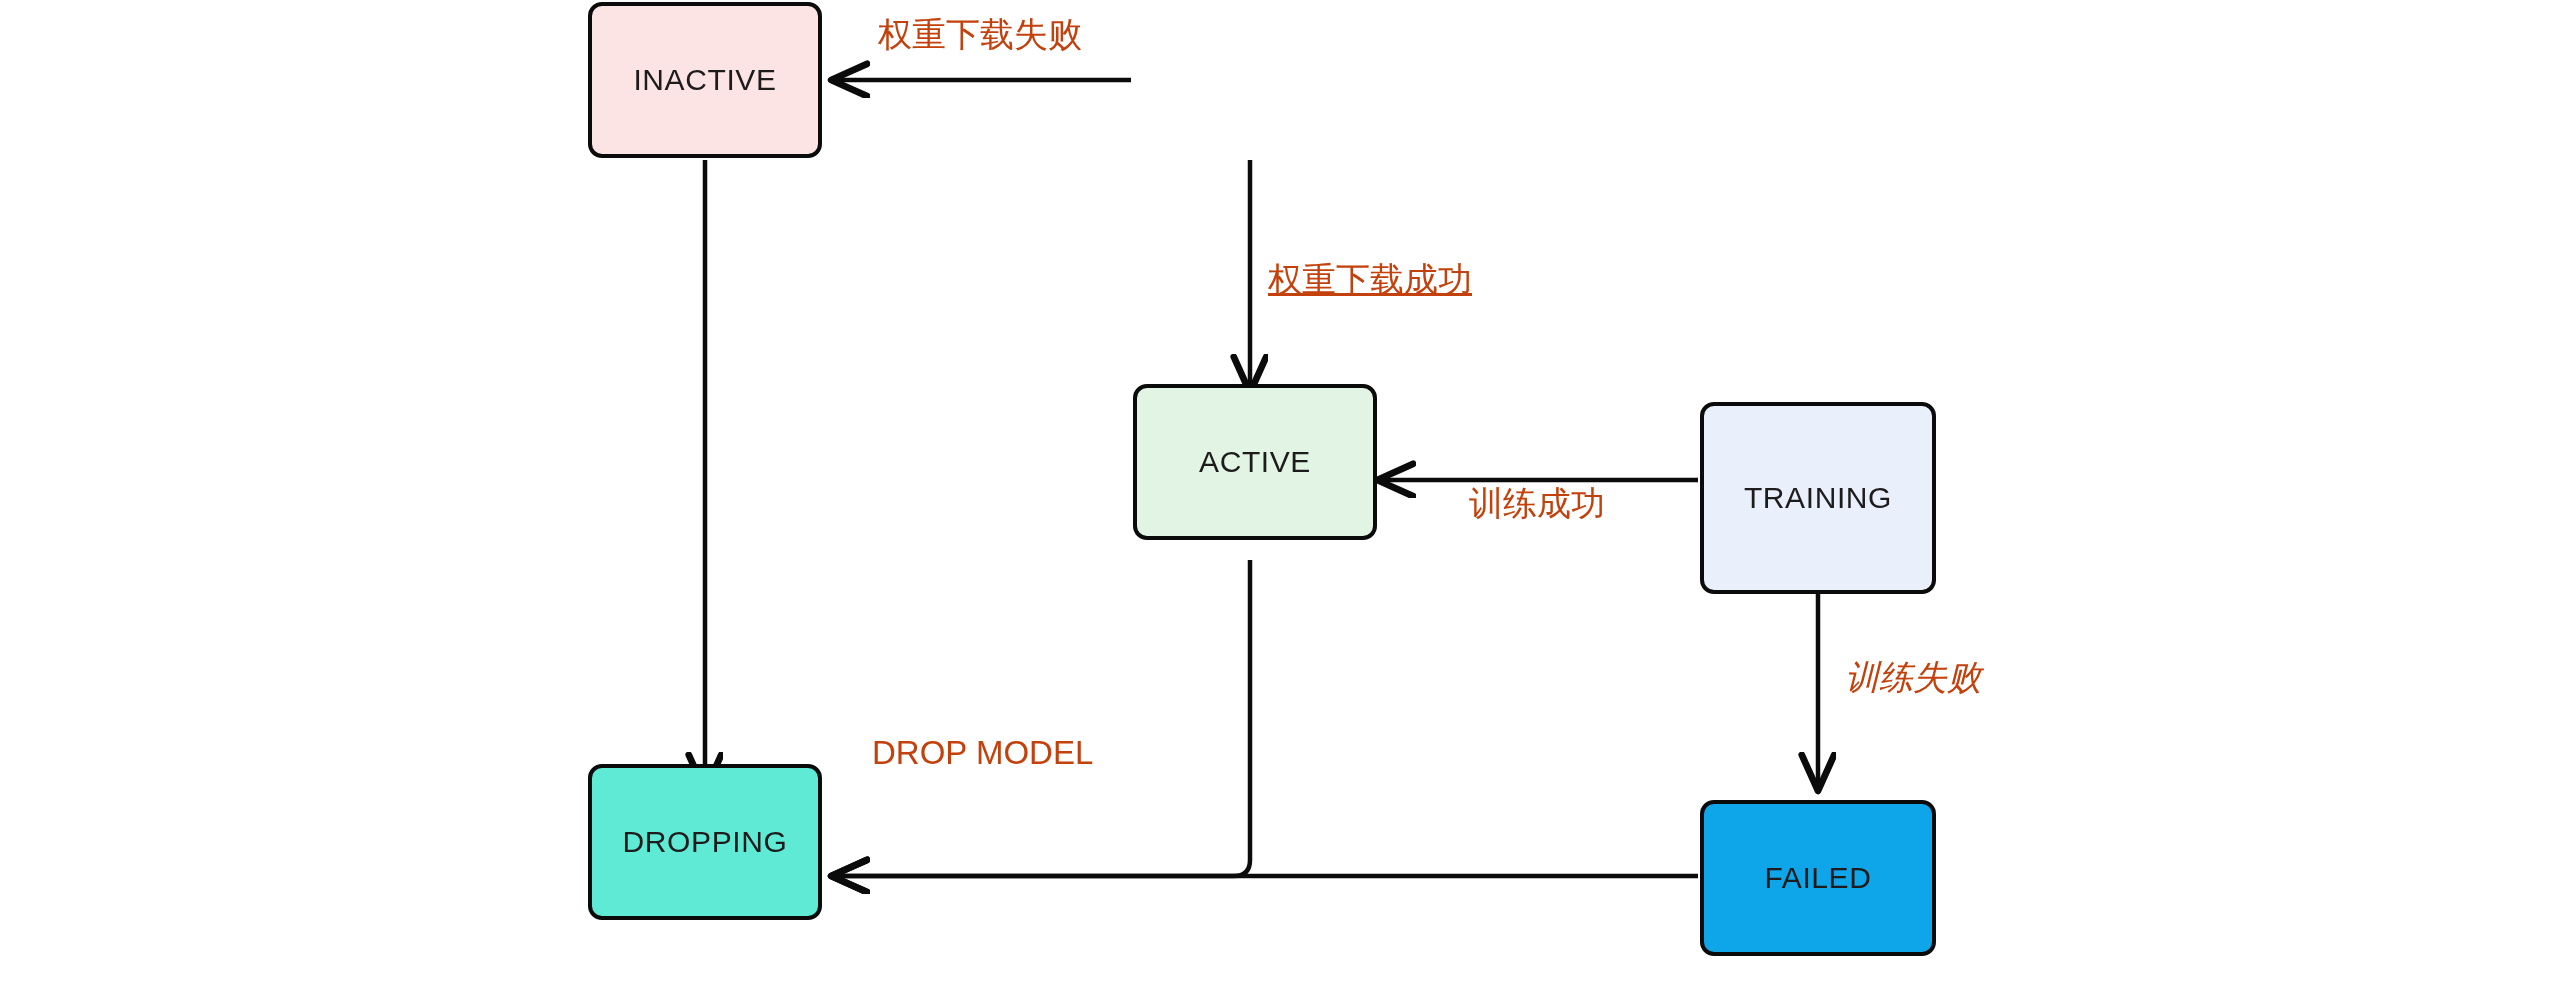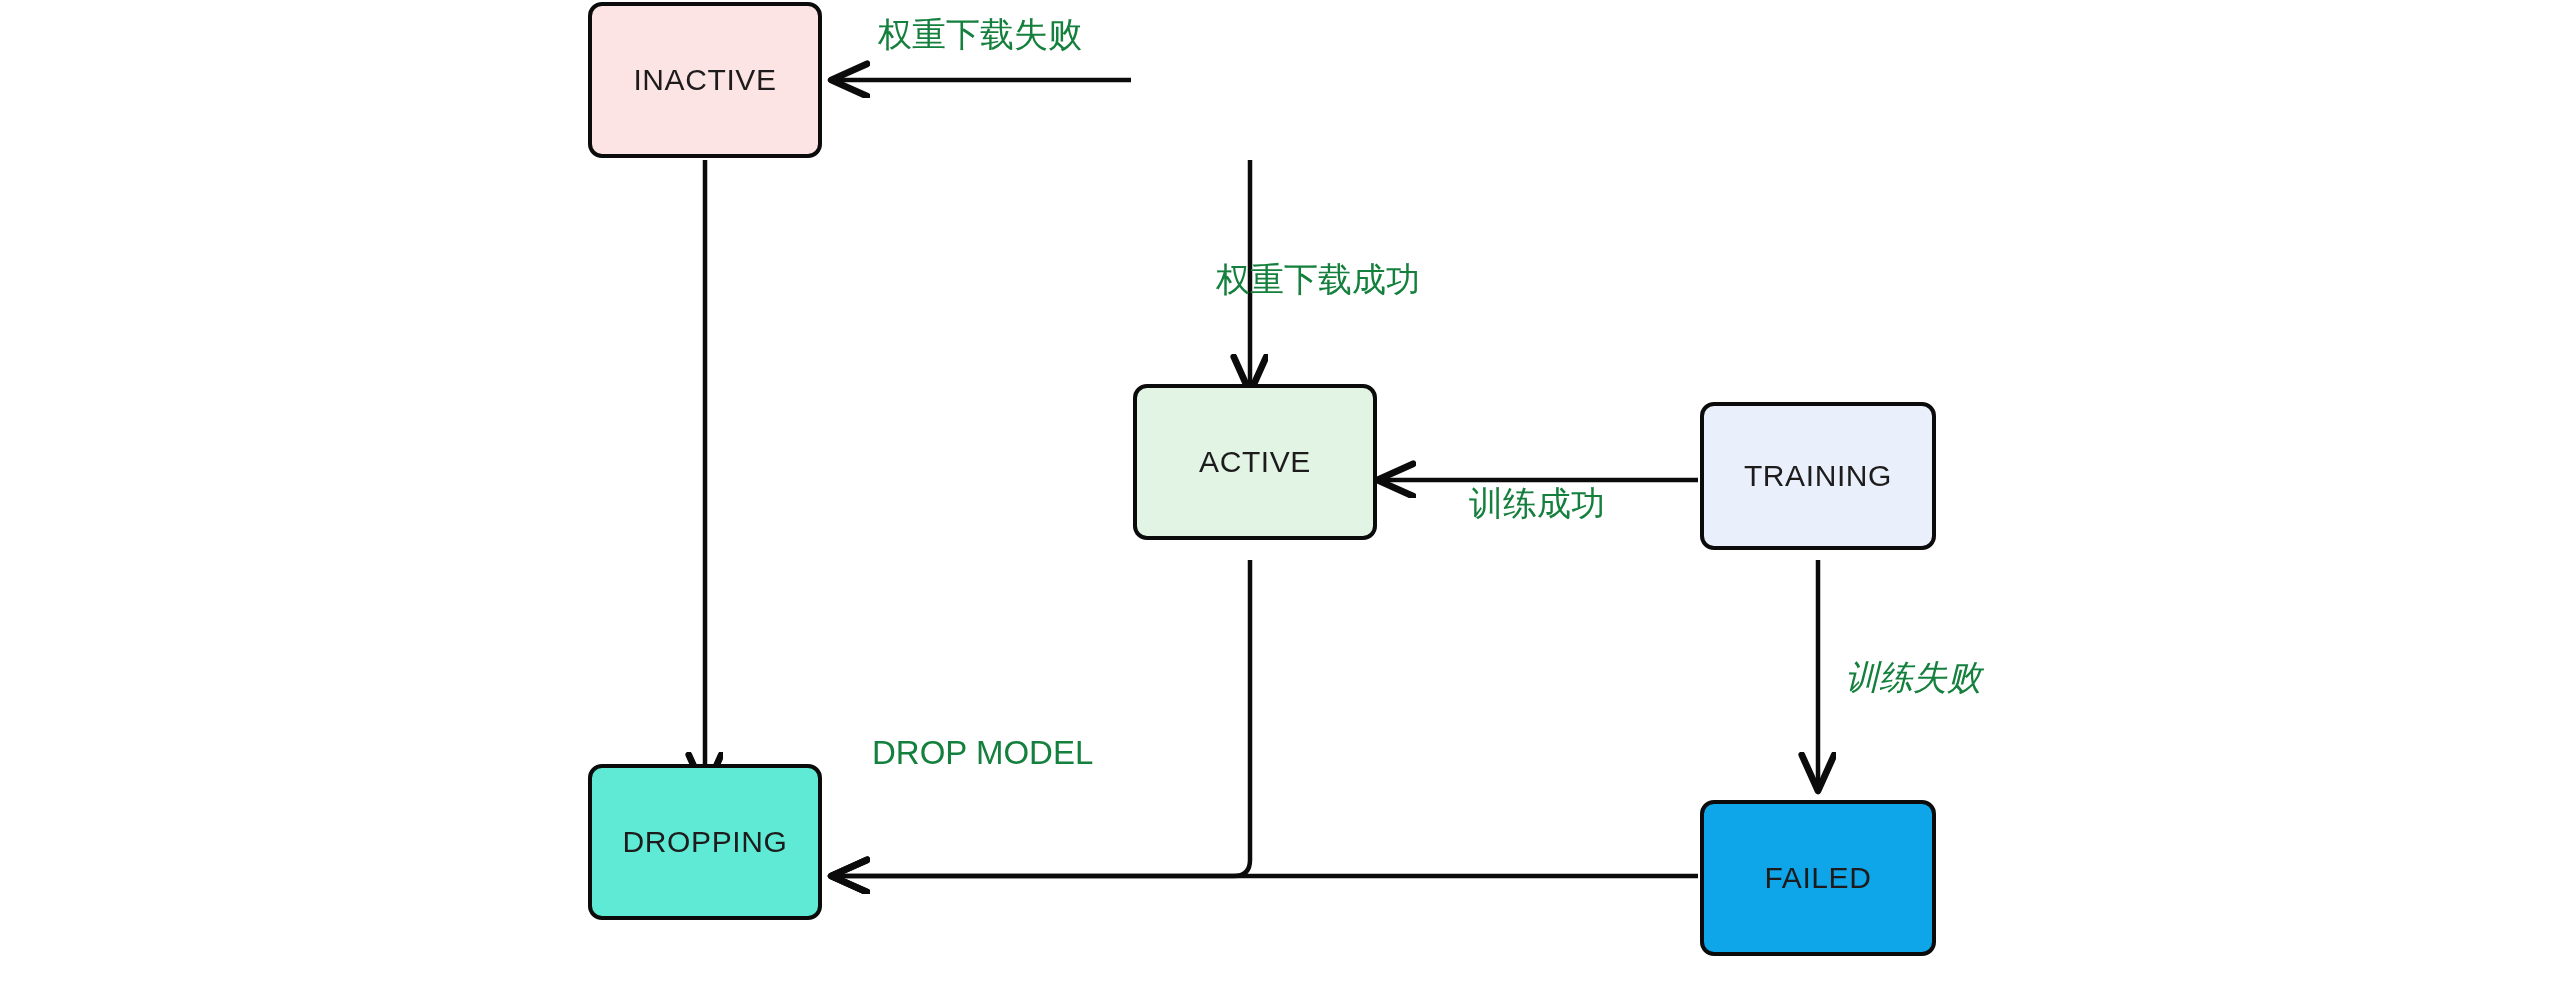--- a/index.html
+++ b/index.html
@@ -38,21 +38,21 @@
   .node-label {
     font-size: 30px;
     letter-spacing: 0.6px;
     color: #1d1b1c;
     font-family: "Liberation Sans", "DejaVu Sans", sans-serif;
     white-space: nowrap;
   }
   .edge-label {
     position: absolute;
     font-size: 33px;
-    color: #15803d;
+    color: #c2410c;
     white-space: nowrap;
     z-index: 4;
     font-family: "Liberation Sans", "DejaVu Sans", sans-serif;
   }
   .edge-label.cjk {
     font-family: "DejaVu Sans", "Liberation Sans", sans-serif;
     font-size: 34px;
   }
 </style>
 </head>
@@ -84,35 +84,35 @@
 
   <div class="node" style="left:588px; top:2px; width:234px; height:156px; background:#fde4e4;">
     <span class="node-label">INACTIVE</span>
   </div>
 
 
   <div class="node" style="left:1133px; top:384px; width:244px; height:156px; background:#e2f4e4;">
     <span class="node-label">ACTIVE</span>
   </div>
 
-  <div class="node" style="left:1700px; top:402px; width:236px; height:148px; background:#eaf0fb;">
+  <div class="node" style="left:1700px; top:402px; width:236px; height:192px; background:#eaf0fb;">
     <span class="node-label">TRAINING</span>
   </div>
 
   <div class="node" style="left:588px; top:764px; width:234px; height:156px; background:#5eead4;">
     <span class="node-label">DROPPING</span>
   </div>
 
   <div class="node" style="left:1700px; top:800px; width:236px; height:156px; background:#0ea5e9;">
     <span class="node-label">FAILED</span>
   </div>
 
   <div class="edge-label cjk" style="left:878px; top:12px;">权重下载失败</div>
 
-  <div class="edge-label cjk" style="left:1216px; top:257px;">权重下载成功</div>
+  <div class="edge-label cjk" style="left:1268px; top:257px;text-decoration:underline;">权重下载成功</div>
 
   <div class="edge-label cjk" style="left:1469px; top:481px;">训练成功</div>
 
   <div class="edge-label cjk" style="left:1845px; top:655px;font-style:italic;">训练失败</div>
 
   <div class="edge-label" style="left:872px; top:734px;">DROP MODEL</div>
 
 </div>
 
 </body></html>

